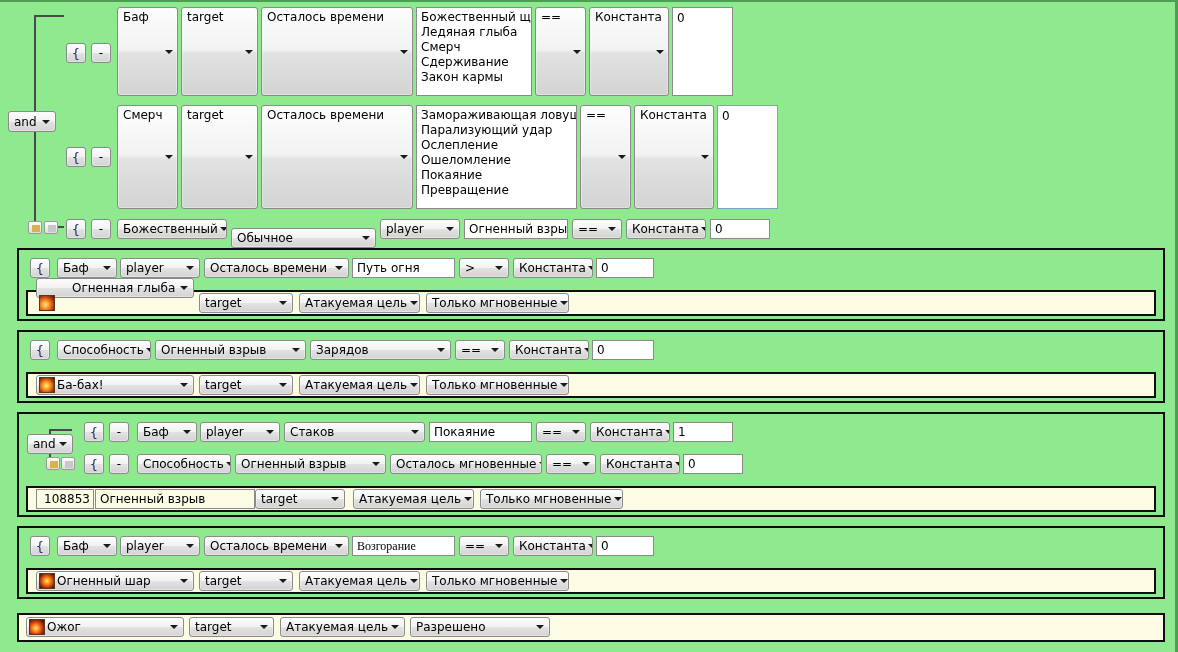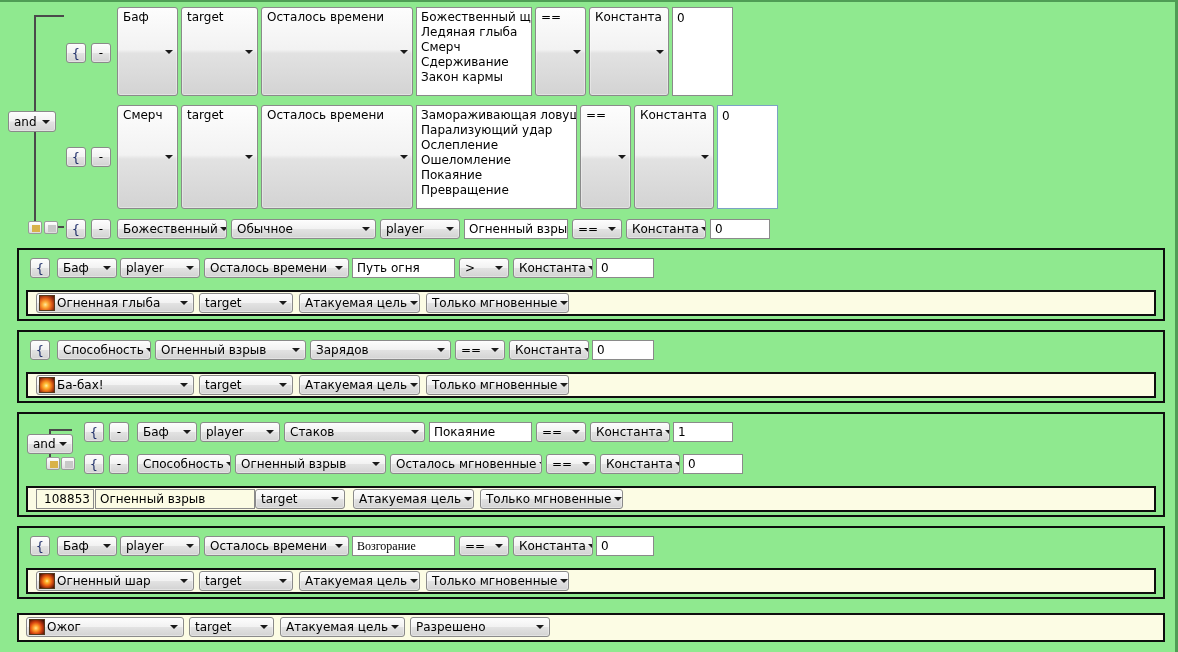--- a/index.html
+++ b/index.html
@@ -234,21 +234,21 @@
     </div>
 
   <div class="ctl btn-sq btn-brace" style="left:66px;top:217px;width:20px;height:20px;">{</div>
   <div class="ctl btn-sq" style="left:91px;top:217px;width:20px;height:20px;">-</div>
 
   <div class="ctl combo" style="left:117px;top:217px;width:110px;height:20px;">
     <span class="lbl">Божественный</span>
     <span class="fill"></span>
     <span class="arw"></span>
   </div>
-  <div class="ctl combo" style="left:231px;top:217px;width:145px;height:20px;">
+  <div class="ctl combo" style="left:231px;top:226px;width:145px;height:20px;">
     <span class="lbl">Обычное</span>
     <span class="fill"></span>
     <span class="arw"></span>
   </div>
   <div class="ctl combo" style="left:380px;top:217px;width:80px;height:20px;">
     <span class="lbl">player</span>
     <span class="fill"></span>
     <span class="arw"></span>
   </div>
   <div class="txtbox" style="position:absolute;left:464px;top:217px;width:104px;height:20px;box-sizing:border-box;">
@@ -297,21 +297,21 @@
   <div class="ctl combo" style="left:513px;top:256px;width:80px;height:20px;">
     <span class="lbl">Константа</span>
     <span class="fill"></span>
       <span class="arw"></span>
   </div>
   <div class="txtbox" style="position:absolute;left:596px;top:256px;width:58px;height:20px;box-sizing:border-box;">
     <span>0</span>
   </div>
 
   <div class="actionrow" style="left:26px;top:288px;width:1130px;height:26px;"></div>
-  <div class="ctl combo" style="left:36px;top:291px;width:158px;height:20px;padding-left:20px;">
+  <div class="ctl combo" style="left:36px;top:276px;width:158px;height:20px;padding-left:35px;">
     <span class="lbl">Огненная глыба</span>
     <span class="fill"></span>
       <span class="arw"></span>
   </div>
   <div class="spellicon" style="left:39px;top:293px;"></div>
   <div class="ctl combo" style="left:199px;top:291px;width:94px;height:20px;">
     <span class="lbl">target</span>
     <span class="fill"></span>
       <span class="arw"></span>
   </div>

